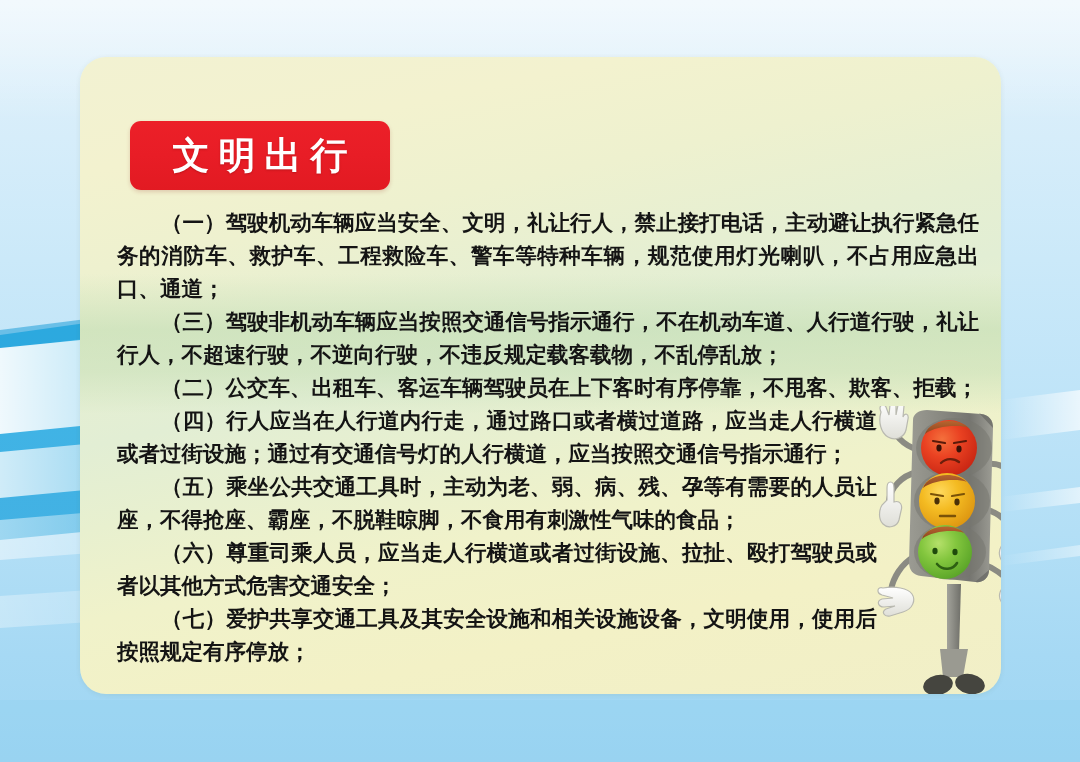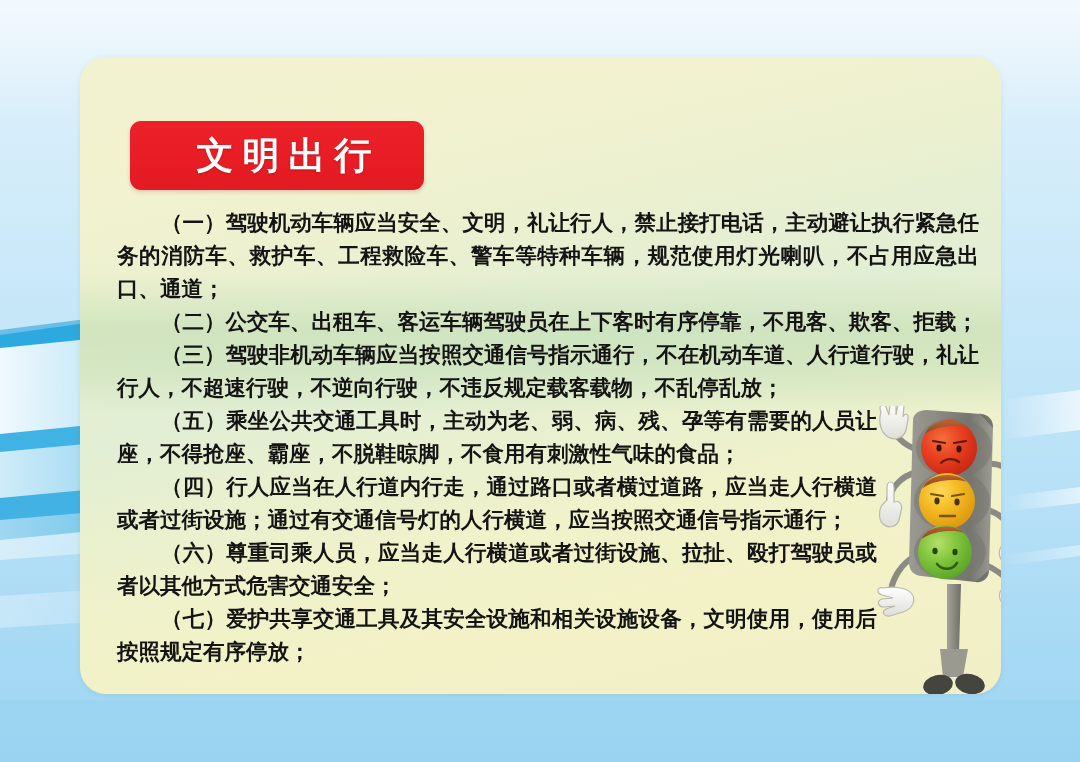--- a/index.html
+++ b/index.html
@@ -68,29 +68,28 @@
       rgba(192,220,178,0.45) 70%,
       rgba(205,224,180,0) 100%);
     pointer-events: none;
   }
 
   
   #title-badge {
     position: absolute;
     left: 50px;
     top: 64px;
-    width: 280px;
+    width: 260px;
     height: 69px;
     border-radius: 11px;
     background: linear-gradient(180deg, #ec2028 0%, #e81d26 50%, #e21a22 100%);
     box-shadow: 0 2px 4px rgba(140,30,20,0.18);
     display: flex;
     align-items: center;
     justify-content: center;
-    padding-left: 14px;
   }
   #title-badge .t {
     color: #ffffff;
     font-size: 37px;
     font-weight: bold;
     letter-spacing: 9px;
     text-indent: 9px;
     line-height: 1;
     text-shadow: 0 1px 2px rgba(120,10,10,0.35);
     white-space: nowrap;
@@ -178,24 +177,24 @@
   </div>
 
   <div id="card">
 
     <div id="title-badge">
       <span class="t">文明出行</span>
     </div>
 
     <div id="body-text">
       <p>（一）驾驶机动车辆应当安全、文明，礼让行人，禁止接打电话，主动避让执行紧急任务的消防车、救护车、工程救险车、警车等特种车辆，规范使用灯光喇叭，不占用应急出口、通道；</p>
+      <p>（三）驾驶非机动车辆应当按照交通信号指示通行，不在机动车道、人行道行驶，礼让行人，不超速行驶，不逆向行驶，不违反规定载客载物，不乱停乱放；</p>
       <p>（二）公交车、出租车、客运车辆驾驶员在上下客时有序停靠，不甩客、欺客、拒载；</p>
-      <p>（三）驾驶非机动车辆应当按照交通信号指示通行，不在机动车道、人行道行驶，礼让行人，不超速行驶，不逆向行驶，不违反规定载客载物，不乱停乱放；</p>
+      <p class="narrow">（四）行人应当在人行道内行走，通过路口或者横过道路，应当走人行横道或者过街设施；通过有交通信号灯的人行横道，应当按照交通信号指示通行；</p>
       <p class="narrow">（五）乘坐公共交通工具时，主动为老、弱、病、残、孕等有需要的人员让座，不得抢座、霸座，不脱鞋晾脚，不食用有刺激性气味的食品；</p>
-      <p class="narrow">（四）行人应当在人行道内行走，通过路口或者横过道路，应当走人行横道或者过街设施；通过有交通信号灯的人行横道，应当按照交通信号指示通行；</p>
       <p class="narrow">（六）尊重司乘人员，应当走人行横道或者过街设施、拉扯、殴打驾驶员或者以其他方式危害交通安全；</p>
       <p class="narrow">（七）爱护共享交通工具及其安全设施和相关设施设备，文明使用，使用后按照规定有序停放；</p>
 
     </div>
 
     <div id="mascot">
       <svg viewBox="0 0 165 300" xmlns="http://www.w3.org/2000/svg" aria-hidden="true">
         <defs>
           <linearGradient id="bodyG" x1="0" y1="0" x2="1" y2="0">
             <stop offset="0%" stop-color="#9b9b93"></stop>

